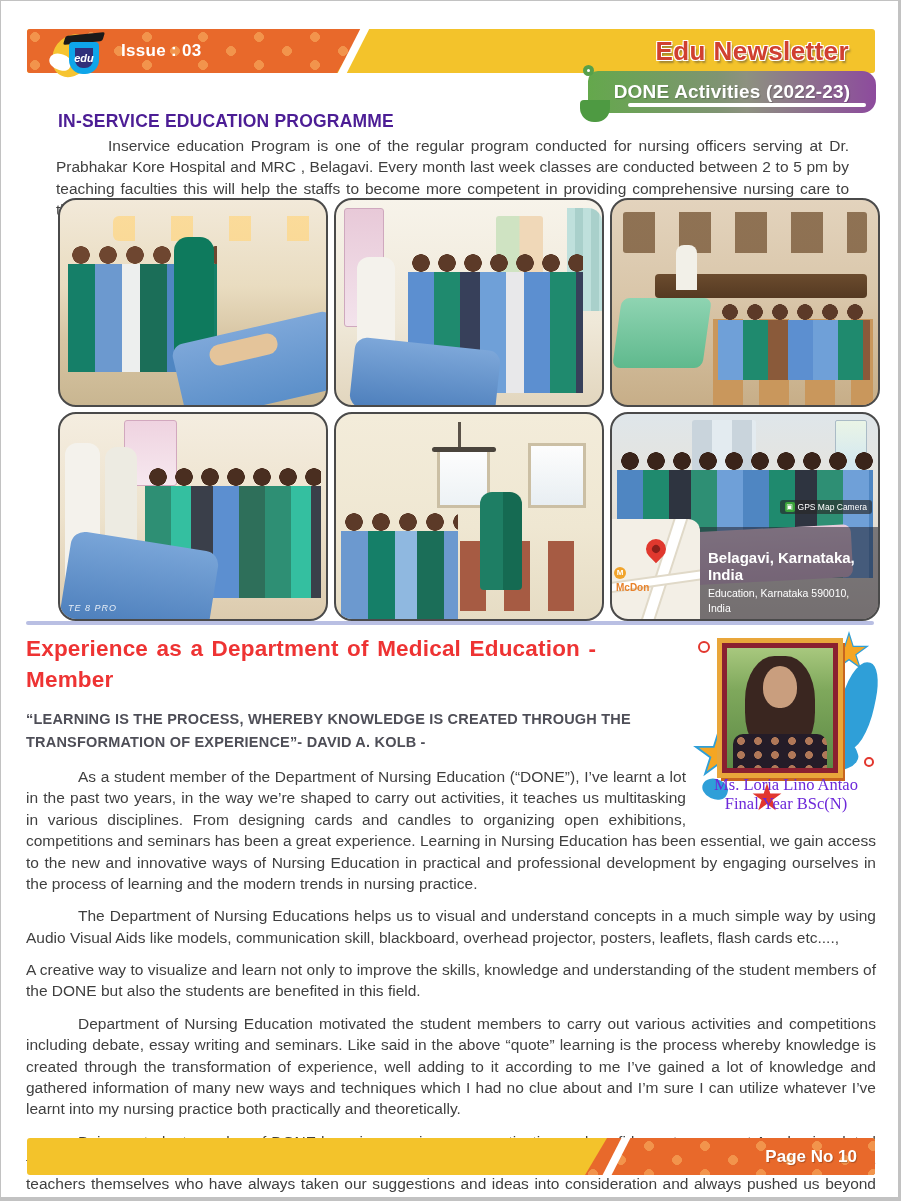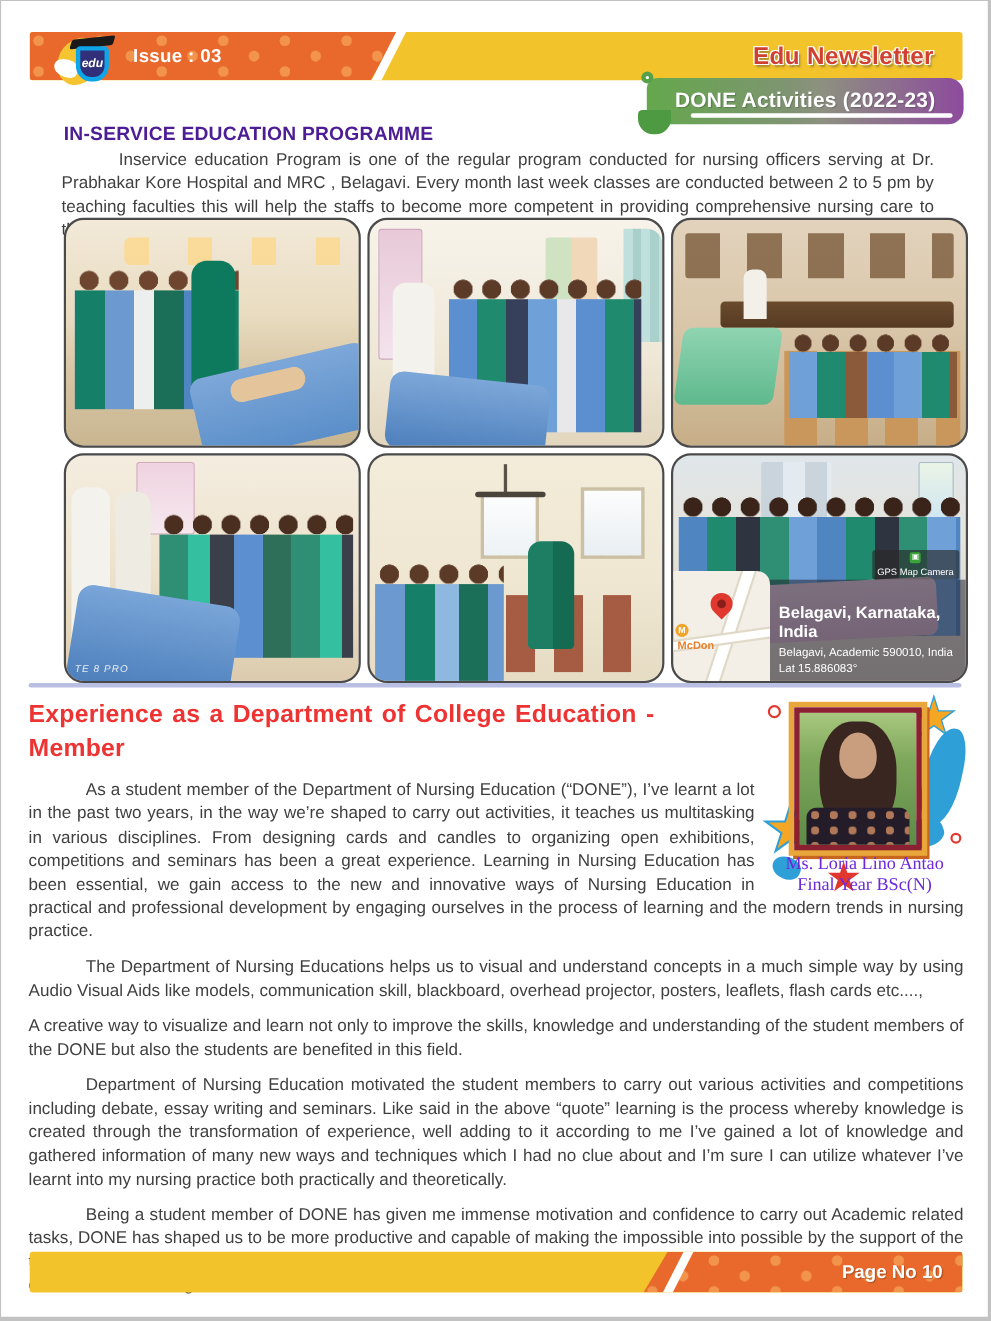--- a/index.html
+++ b/index.html
@@ -20,33 +20,33 @@
   .hdr-orange{position:absolute;left:0;top:0;bottom:0;width:336px;
       clip-path:polygon(0 0,100% 0,calc(100% - 26px) 100%,0 100%);}
   .hdr-divider{position:absolute;top:-4px;bottom:-4px;width:9px;background:#fff;transform:skewX(-27deg);}
   .hdr-div1{left:322px;}
   .ftr-orange{position:absolute;right:0;top:0;bottom:0;width:290px;
       clip-path:polygon(22px 0,100% 0,100% 100%,0 100%);}
   .ftr-div1{left:585px;top:-4px;bottom:-4px;position:absolute;width:9px;background:#fff;transform:skewX(-27deg);}
   .issue{position:absolute;left:94px;top:0;bottom:0;display:flex;align-items:center;
       color:#fff;font-weight:bold;font-size:17px;letter-spacing:.3px;}
   .nl-title{position:absolute;right:26px;top:0;bottom:0;display:flex;align-items:center;
-      color:#D04030;font-weight:bold;font-size:22px;letter-spacing:.4px;
+      color:#D04030;font-weight:bold;font-size:26px;letter-spacing:.4px;
       text-shadow:-1px -1px 0 #fff,1px -1px 0 #fff,-1px 1px 0 #fff,1px 1px 0 #fff,2px 3px 2px rgba(60,60,60,.45);}
   .page-no{position:absolute;right:18px;top:0;bottom:0;display:flex;align-items:center;
       color:#fff;font-weight:bold;font-size:17px;text-shadow:1px 1px 1px rgba(0,0,0,.25);}
 
   
   .logo{position:absolute;left:48px;top:27px;width:62px;height:50px;z-index:5;}
   .logo-swoosh{position:absolute;left:2px;top:8px;width:40px;height:40px;background:#F6C431;
       border-radius:65% 35% 60% 40%;transform:rotate(-18deg);}
   .logo-swoosh2{position:absolute;left:0;top:26px;width:22px;height:16px;background:#fff;
       border-radius:50% 50% 40% 60%;transform:rotate(14deg);}
   .logo-shield{position:absolute;left:20px;top:14px;width:30px;height:32px;background:#312F7A;
-      border:4px solid #0ea5e9;border-radius:4px 4px 14px 14px;color:#fff;font-size:11px;font-weight:bold;
+      border:6px solid #0ea5e9;border-radius:4px 4px 14px 14px;color:#fff;font-size:11px;font-weight:bold;
       font-style:italic;display:flex;align-items:center;justify-content:center;}
   .logo-cap{position:absolute;left:16px;top:6px;width:38px;height:9px;background:#1a1a1a;
       transform:skewX(-22deg) rotate(-6deg);border-radius:2px;}
   .logo-cap2{position:absolute;left:30px;top:12px;width:12px;height:7px;background:#1a1a1a;}
 
   
   .ribbon{position:absolute;right:22px;top:70px;width:288px;height:42px;border-radius:10px 14px 14px 10px;
       background:linear-gradient(90deg,#64A84C 0%,#7F9472 45%,#8D9180 55%,#8D4B9D 100%);
       display:flex;align-items:center;justify-content:center;z-index:4;}
   .ribbon-tab{position:absolute;left:-8px;bottom:-9px;width:30px;height:22px;background:#4E9A42;
@@ -76,21 +76,21 @@
   .map-thumb{position:absolute;left:0;bottom:0;width:88px;height:100px;background:#F3EFE6;z-index:5;
       border-radius:0 12px 0 16px;overflow:hidden;}
   .map-road{position:absolute;background:#fff;box-shadow:0 0 0 2px #e0d9c8;}
   .map-pin{position:absolute;left:34px;top:20px;width:20px;height:20px;background:#E0382E;border-radius:50% 50% 50% 0;
       transform:rotate(-45deg);}
   .map-pin::after{content:"";position:absolute;left:6px;top:6px;width:8px;height:8px;background:#8a1f1a;border-radius:50%;}
   .map-poi{position:absolute;left:4px;bottom:26px;color:#E8822B;font-size:10px;font-weight:bold;}
   .map-poi-dot{position:absolute;left:2px;bottom:40px;width:12px;height:12px;background:#F1A42C;border-radius:50%;
       color:#fff;font-size:8px;text-align:center;line-height:12px;font-weight:bold;}
   .gps-badge{position:absolute;right:6px;top:-16px;display:flex;align-items:center;gap:3px;
-      background:rgba(40,40,40,.65);border-radius:3px;padding:2px 5px;color:#fff;font-size:8.5px;flex-direction:column;}
+      background:rgba(40,40,40,.65);border-radius:3px;padding:2px 5px;color:#fff;font-size:8.5px;}
   .gps-ico{width:10px;height:10px;background:#3AA33A;border-radius:2px;color:#fff;font-size:7px;line-height:10px;text-align:center;}
 
   
   .divider{position:absolute;left:25px;right:24px;top:620px;height:4px;background:#B9BFE3;border-radius:2px;}
 
   
   .exp{position:absolute;left:25px;right:22px;top:632px;color:#3F3F3F;font-size:15.5px;line-height:1.38;}
   .exp h2{margin:0 0 13px 0;color:#EE3333;font-size:22.5px;font-weight:bold;letter-spacing:.2px;word-spacing:2px;}
   .exp .quote{margin:0 0 13px 0;color:#4E4E57;font-weight:bold;font-size:14.5px;line-height:1.55;letter-spacing:.2px;}
   .exp p.body{margin:0 0 11px 0;text-align:justify;}
@@ -251,21 +251,21 @@
       <div class="abs" style="left:18%;right:10%;bottom:18%;height:26%;
            background:linear-gradient(180deg,#E9CCDD,#D9B4CC);border-radius:8px;transform:rotate(-3deg);"></div>
 
       <div class="gps-badge" style="top:86px;">
         <span class="gps-ico">▣</span>
         <span>GPS Map Camera</span>
       </div>
 
       <div class="map-overlay">
         <p class="map-title">Belagavi, Karnataka, India</p>
-        <p class="map-line">Belagavi, Academic 590010, India</p>
+        <p class="map-line">Education, Karnataka 590010, India</p>
         <p class="map-line">Lat 15.886083°</p>
 
       </div>
 
       <div class="map-thumb">
         <div class="map-road" style="left:46px;top:-10px;width:10px;height:130px;transform:rotate(18deg);"></div>
         <div class="map-road" style="left:-6px;top:58px;width:110px;height:7px;transform:rotate(-8deg);"></div>
         <div class="map-pin"></div>
         <div class="map-poi-dot">M</div>
         <div class="map-poi">McDon</div>
@@ -292,21 +292,22 @@
         <div class="hair"></div>
         <div class="face"></div>
         <div class="top"></div>
       </div>
       <div class="caption">
         <div>Ms. Loria Lino Antao</div>
         <div>Final Year BSc(N)</div>
       </div>
     </div>
 
-    <h2>Experience as a Department of College Education -  Member</h2>
+    <h2>Experience as a Department of Medical Education -  Member</h2>
+    <p class="quote">“LEARNING IS THE PROCESS, WHEREBY KNOWLEDGE IS CREATED THROUGH THE TRANSFORMATION OF EXPERIENCE”- DAVID A. KOLB -</p>
 
     <p class="body ind">As a student member of the Department of Nursing Education (“DONE”), I’ve learnt a lot in the past two years, in the way we’re shaped to carry out activities, it teaches us multitasking in various disciplines. From designing cards and candles to organizing open exhibitions, competitions and seminars has been a great experience. Learning in Nursing Education has been essential, we gain access to the new and innovative ways of Nursing Education in practical and professional development by engaging ourselves in the process of learning and the modern trends in nursing practice.</p>
     <p class="body ind">The Department of Nursing Educations helps us to visual and understand concepts in a much simple way by using Audio Visual Aids like models, communication skill, blackboard, overhead projector, posters, leaflets, flash cards etc....,</p>
     <p class="body">A creative way to visualize and learn not only to improve the skills, knowledge and understanding of the student members of the DONE but also the students are benefited in this field.</p>
     <p class="body ind">Department of Nursing Education motivated the student members to carry out various activities and competitions including debate, essay writing and seminars. Like said in the above “quote” learning is the process whereby knowledge is created through the transformation of experience, well adding to it according to me I’ve gained a lot of knowledge and gathered information of many new ways and techniques which I had no clue about and I’m sure I can utilize whatever I’ve learnt into my nursing practice both practically and theoretically.</p>
     <p class="body ind">Being a student member of DONE has given me immense motivation and confidence to carry out Academic related tasks, DONE has shaped us to be more productive and capable of making the impossible into possible by the support of the teachers themselves who have always taken our suggestions and ideas into consideration and always pushed us beyond our limits to achieve goals.</p>
 
   </div>
 
   <div class="ftr">

